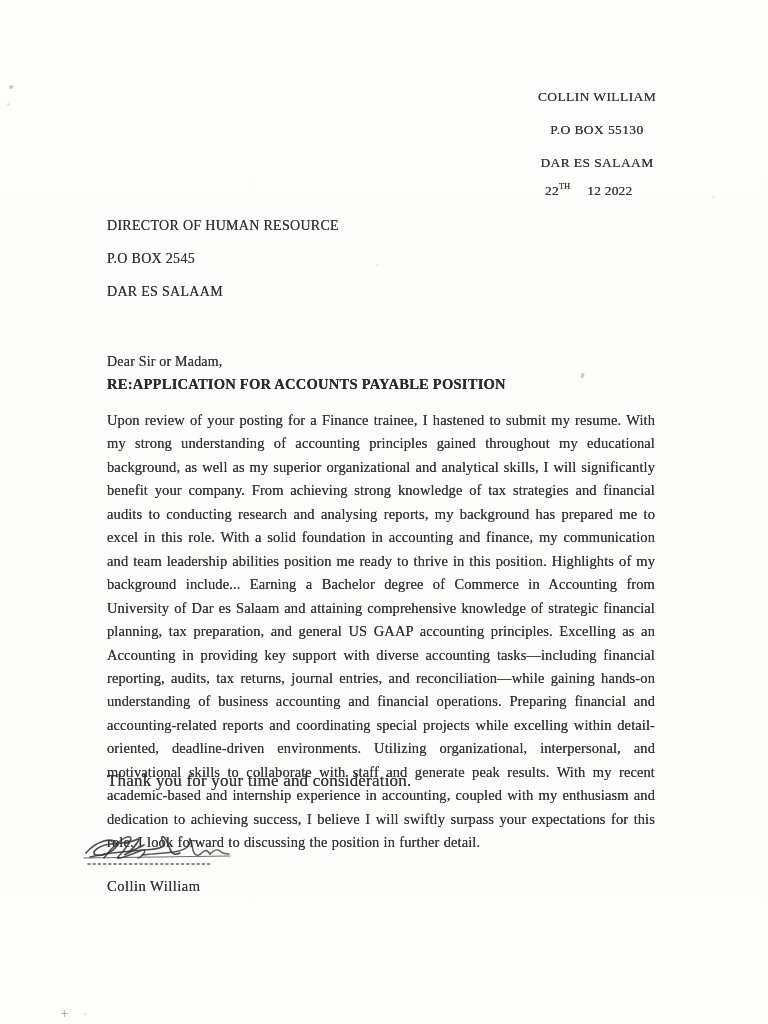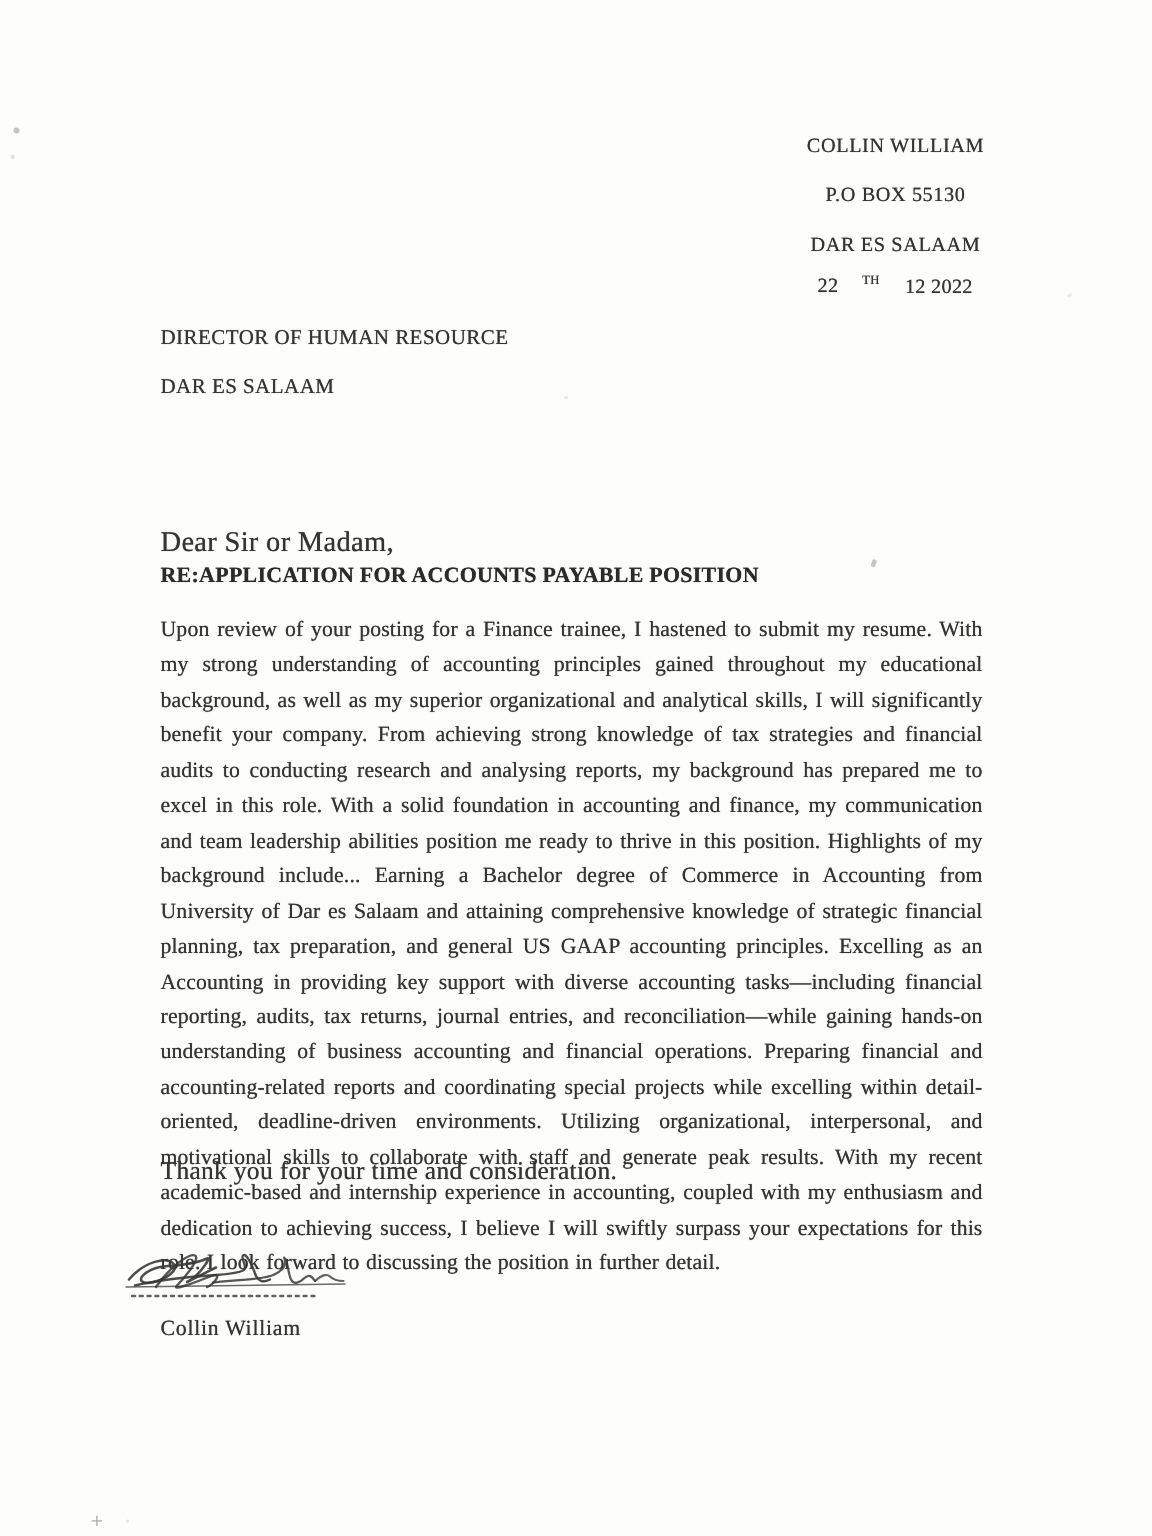--- a/index.html
+++ b/index.html
@@ -11,26 +11,26 @@
     position:relative;
     overflow:hidden;
   }
   .page{position:absolute;inset:0;background:linear-gradient(180deg,#fdfdfc 0%,#fcfcfa 60%,#fdfdfb 100%);}
   .ink{color:#343434;text-shadow:0 0 0.5px rgba(46,46,46,0.85);}
   
   .sender{position:absolute;top:90px;left:533px;width:128px;text-align:center;font-size:13.5px;letter-spacing:0.4px;}
   .sender .s-line{line-height:14px;margin:0 0 19px 0;white-space:nowrap;}
   .sender .s-line.city{margin-bottom:9px;}
   .sender .s-line.date{margin-bottom:0;letter-spacing:0.2px;text-align:left;padding-left:12px;}
-  .sender sup{font-size:8.5px;vertical-align:super;letter-spacing:0;margin-left:16px;}
+  .sender sup{font-size:8.5px;vertical-align:super;letter-spacing:0;}
   .date-rest{margin-left:17px;text-align:right;}
   
   .recipient{position:absolute;top:209px;left:107px;font-size:14px;letter-spacing:0.3px;}
   .recipient .r-line{line-height:33px;white-space:nowrap;}
-  .salutation{position:absolute;top:345px;left:107px;font-size:19px;line-height:33px;letter-spacing:0.2px;}
+  .salutation{position:absolute;top:345px;left:107px;font-size:14px;line-height:33px;letter-spacing:0.2px;}
   
   .subject{position:absolute;top:376px;left:107px;width:548px;text-align:left;font-weight:bold;font-size:14.6px;letter-spacing:0.2px;color:#2b2b2b;text-shadow:0 0 0.5px rgba(35,35,35,0.9);}
   
   .body-text{position:absolute;top:409px;left:107px;width:548px;margin:0;
     font-size:14.5px;line-height:23.45px;text-align:justify;letter-spacing:0.1px;word-spacing:0.5px;}
   
   .closing{position:absolute;top:771px;left:107px;font-size:17px;letter-spacing:0.2px;}
   .signature{position:absolute;top:831px;left:82px;}
   .signed-name{position:absolute;top:878px;left:107px;font-size:14.5px;letter-spacing:0.5px;}
   
@@ -50,20 +50,21 @@
 
   <div class="sender ink">
     <div class="s-line">COLLIN WILLIAM</div>
     <div class="s-line">P.O BOX 55130</div>
     <div class="s-line city">DAR ES SALAAM</div>
     <div class="s-line date"><span>22</span><sup>TH</sup><span class="date-rest">12 2022</span></div>
   </div>
 
   <div class="recipient ink">
     <div class="r-line">DIRECTOR OF HUMAN RESOURCE</div>
+    <div class="r-line">P.O BOX 2545</div>
     <div class="r-line">DAR ES SALAAM</div>
   </div>
 
   <div class="salutation ink">Dear Sir or Madam,</div>
 
   <div class="subject">RE:APPLICATION FOR ACCOUNTS PAYABLE POSITION</div>
 
   <p class="body-text ink">Upon review of your posting for a Finance trainee, I hastened to submit my resume. With my strong understanding of accounting principles gained throughout my educational background, as well as my superior organizational and analytical skills, I will significantly benefit your company. From achieving strong knowledge of tax strategies and financial audits to conducting research and analysing reports, my background has prepared me to excel in this role. With a solid foundation in accounting and finance, my communication and team leadership abilities position me ready to thrive in this position. Highlights of my background include... Earning a Bachelor degree of Commerce in Accounting from University of Dar es Salaam and attaining comprehensive knowledge of strategic financial planning, tax preparation, and general US GAAP accounting principles. Excelling as an Accounting in providing key support with diverse accounting tasks—including financial reporting, audits, tax returns, journal entries, and reconciliation—while gaining hands-on understanding of business accounting and financial operations. Preparing financial and accounting-related reports and coordinating special projects while excelling within detail-oriented, deadline-driven environments. Utilizing organizational, interpersonal, and motivational skills to collaborate with staff and generate peak results. With my recent academic-based and internship experience in accounting, coupled with my enthusiasm and dedication to achieving success, I believe I will swiftly surpass your expectations for this role. I look forward to discussing the position in further detail.</p>
 
   <div class="closing ink">Thank you for your time and consideration.</div>

